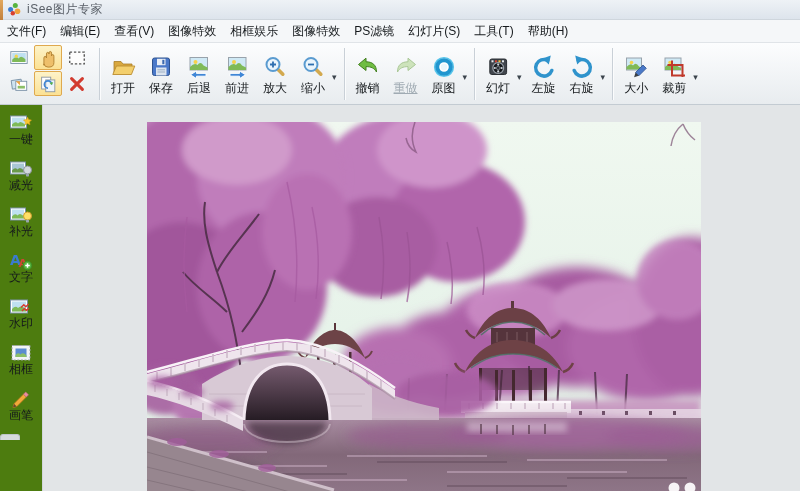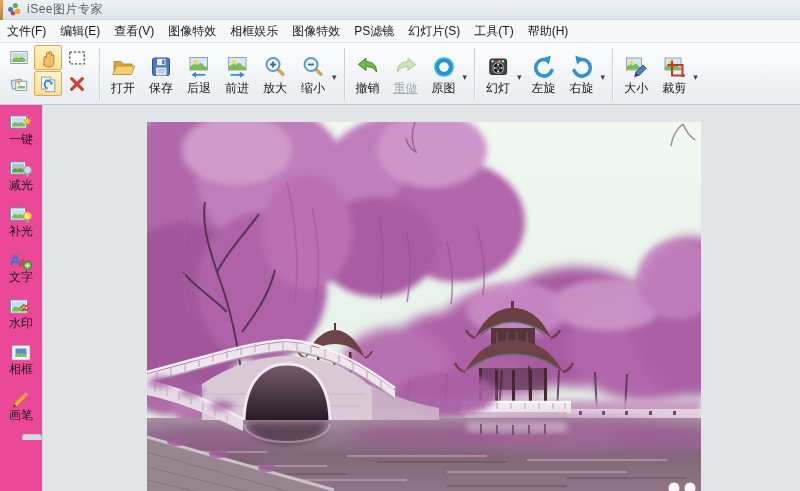--- a/index.html
+++ b/index.html
@@ -31,22 +31,22 @@
   .mini-btn.sel{background:linear-gradient(#fdf3c9,#fbe194);border-color:#dfa94e;}
   .vsep{width:1px;height:52px;background:#c9d0d7;margin:0 4px;box-shadow:1px 0 0 #fbfcfd;}
   .tbtn{display:flex;flex-direction:column;align-items:center;justify-content:flex-start;
         min-width:38px;padding:3px 2px 1px;border-radius:3px;}
   .tbtn .lbl{font-size:12px;line-height:14px;margin-top:1px;}
   .tbtn.disabled .lbl{color:#a0abb3;text-decoration:underline;}
   .dd{font-size:9px;color:#3c444c;margin:0 3px 0 0;align-self:center;padding-top:6px;cursor:default;}
 
   
   .main{display:flex;height:386px;}
-  .sidebar{width:43px;background:#ec4899;border-right:1px solid #d2d7db;
-           display:flex;flex-direction:column;align-items:flex-end;padding-top:1px;}
+  .sidebar{width:43px;background:#4d7c0f;border-right:1px solid #d2d7db;
+           display:flex;flex-direction:column;align-items:flex-start;padding-top:1px;}
   .side-item{height:46px;display:flex;flex-direction:column;align-items:center;justify-content:center;width:100%;}
   .side-item .lbl{font-size:12px;line-height:13px;margin-top:0;}
   .side-partial{width:20px;height:6px;border-radius:3px 3px 0 0;background:#d7dadd;border:1px solid #bfc5ca;border-bottom:none;margin-top:6px;}
   .canvas{position:relative;flex:1;background:#e2e5e7;overflow:hidden;}
   .photo{position:absolute;left:104px;top:17px;width:554px;height:369px;display:block;}
 </style>
 </head>
 <body>
 
 <div class="app">

